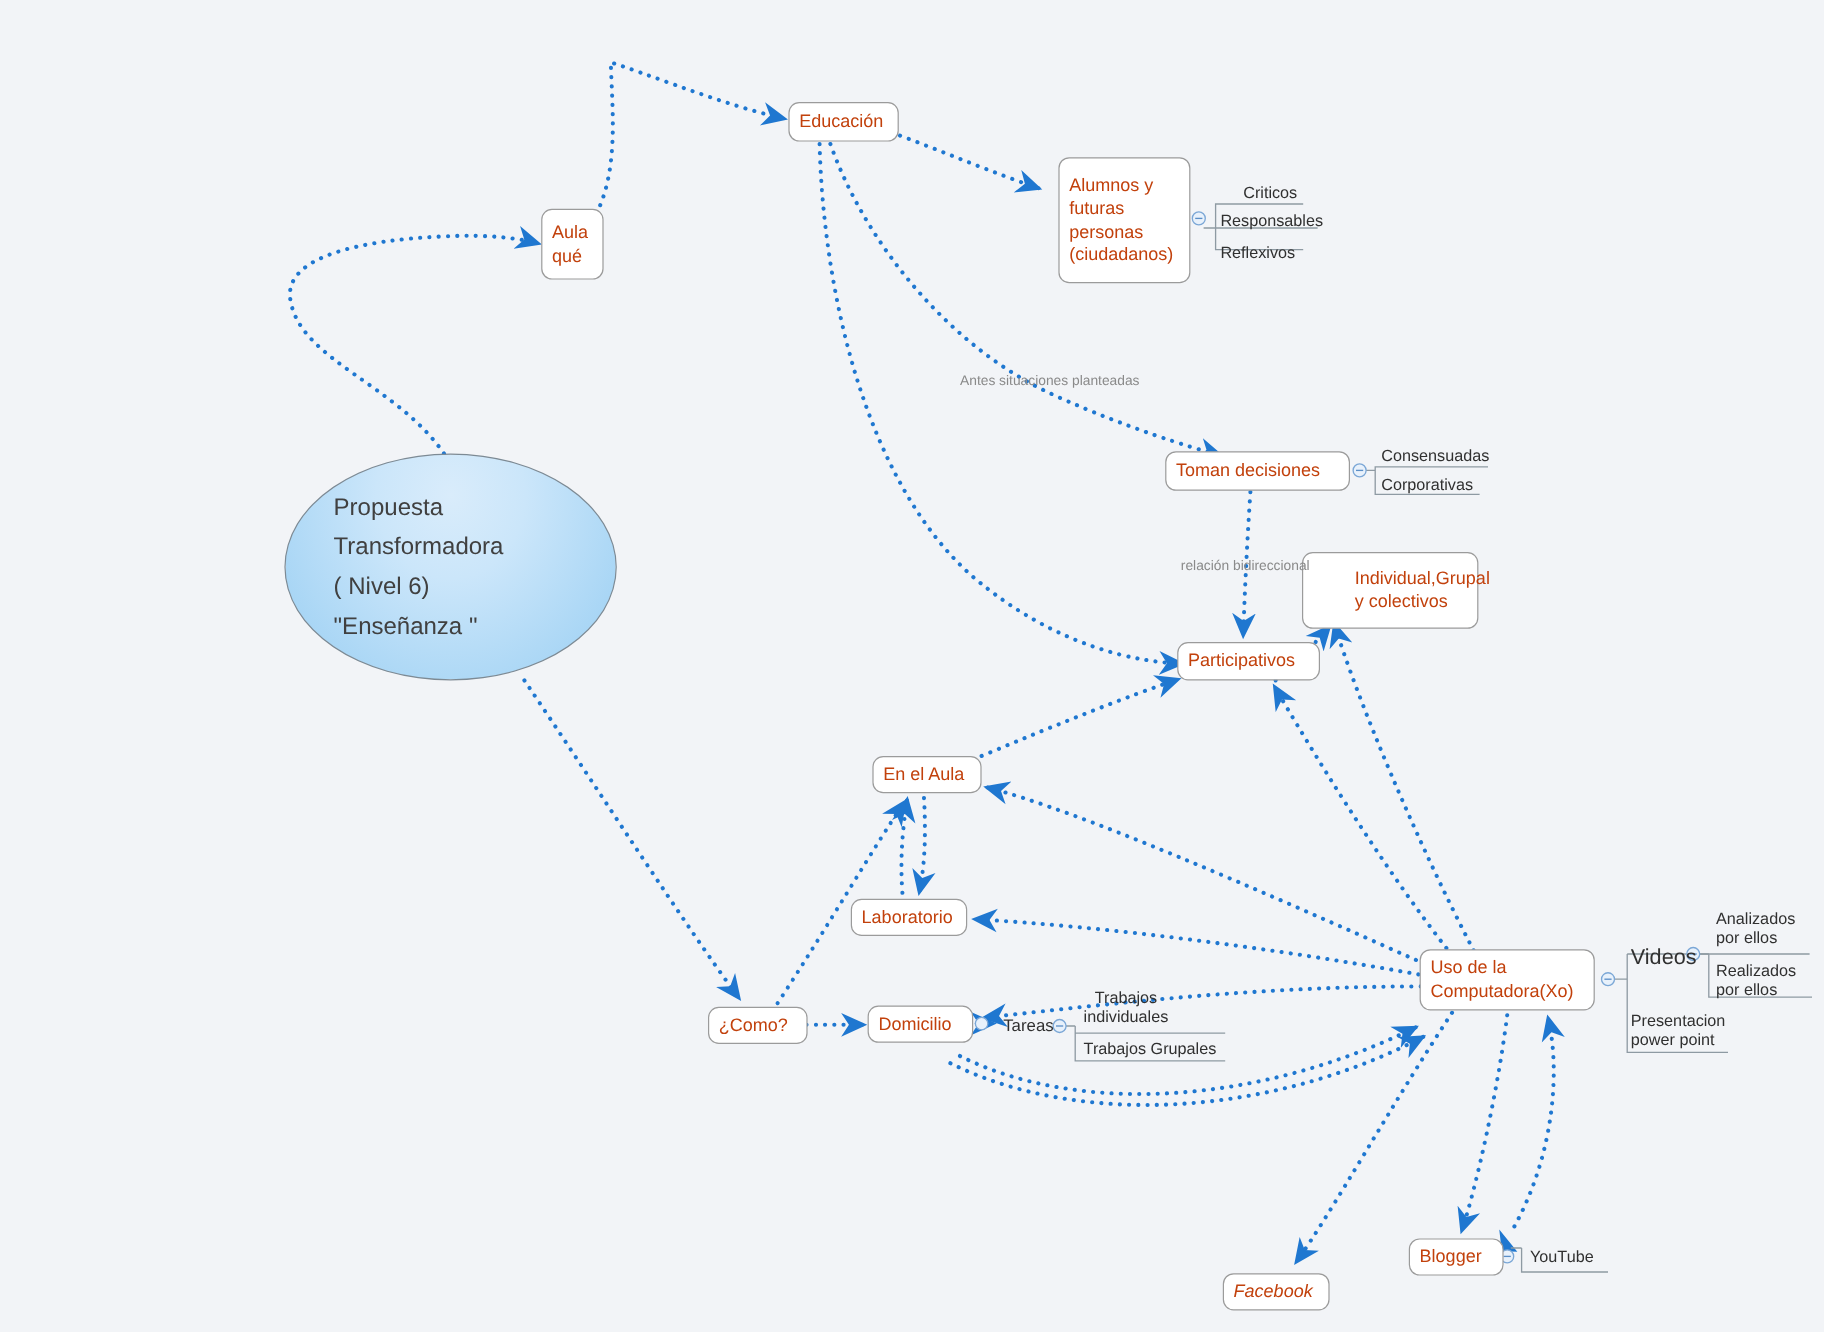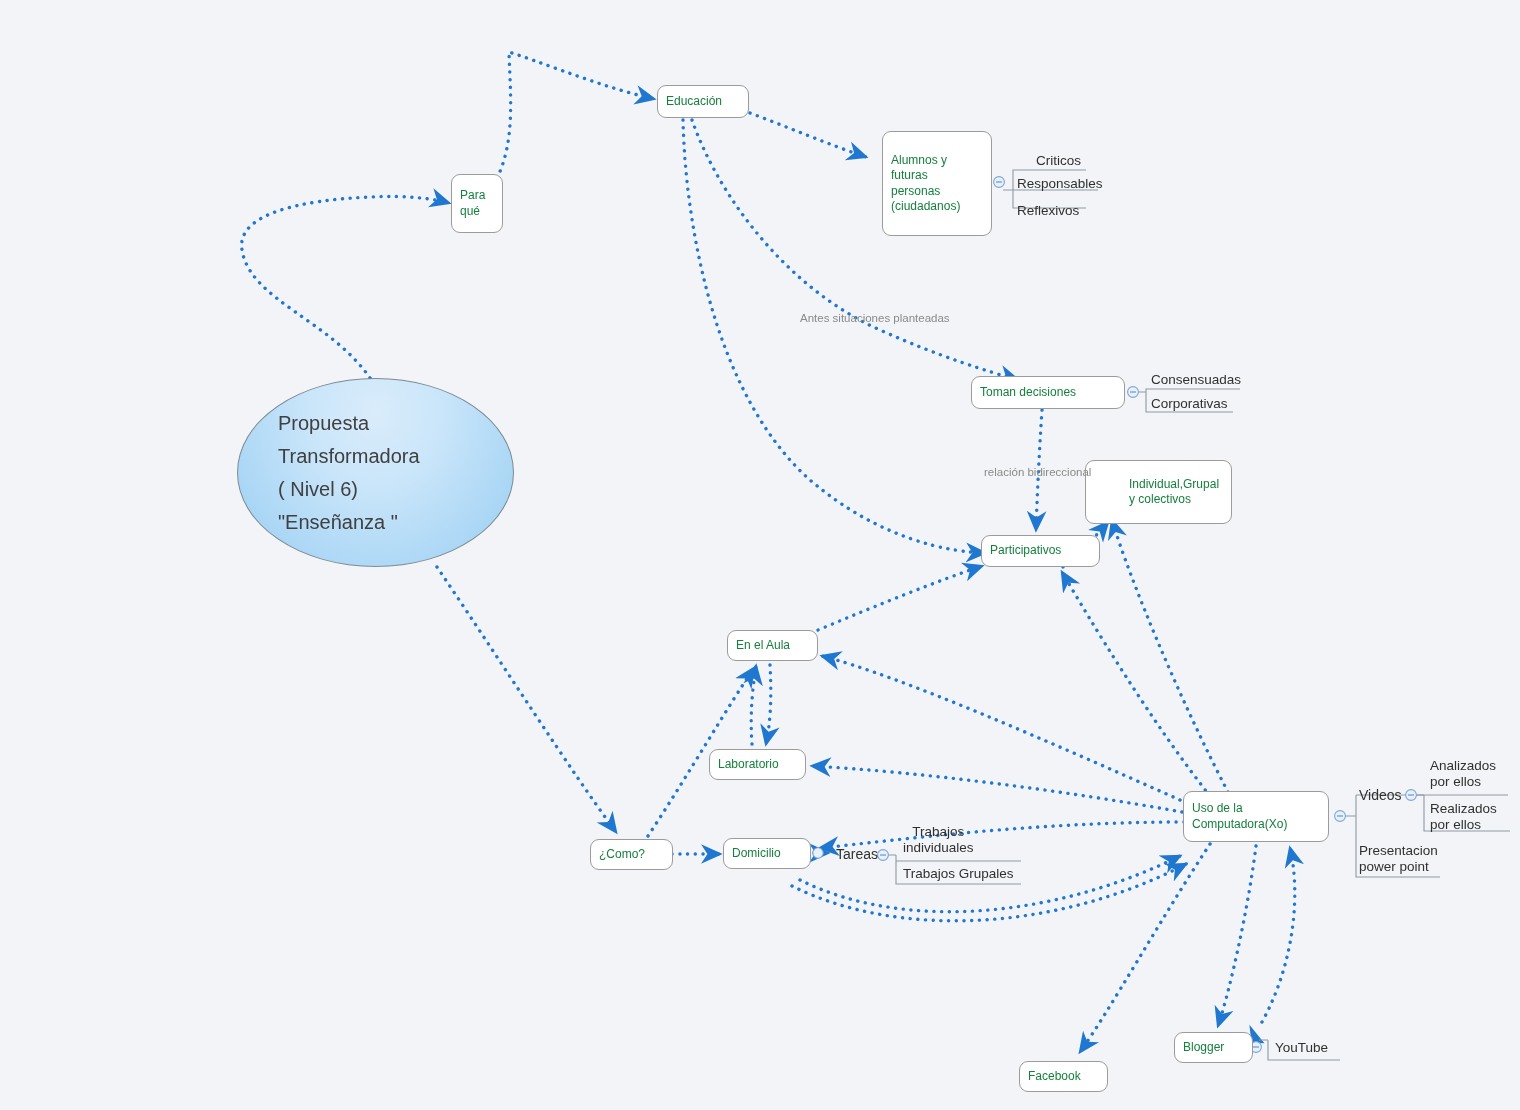--- a/index.html
+++ b/index.html
@@ -19,22 +19,22 @@
     left: 0; top: 0;
     width: 1520px;
     height: 1110px;
   }
   .node {
     position: absolute;
     background: #ffffff;
     border: 1px solid #9b9b9b;
     border-radius: 9px;
     box-sizing: border-box;
-    color: #15803d;
-    font-size: 12px;
+    color: #c2410c;
+    font-size: 15px;
     line-height: 1.28;
     display: flex;
     align-items: center;
     justify-content: flex-start;
     padding: 3px 8px;
     white-space: pre-line;
     z-index: 5;
   }
   .node.center {
     border: 1px solid #7d8a94;
@@ -147,21 +147,21 @@
     <circle cx="1256" cy="1047" r="5.4" fill="#e8f1fb" stroke="#7ba7d6" stroke-width="1.1"></circle>
     <line x1="1253" y1="1047" x2="1259" y2="1047" stroke="#5b8fc7" stroke-width="1.1"></line>
   </g>
 </svg>
 
 <div class="node center" style="left:237px; top:378px; width:277px; height:189px;">Propuesta
 Transformadora
 ( Nivel 6)
 "Enseñanza "</div>
 
-<div class="node" style="left:451px; top:174px; width:52px; height:59px;">Para
+<div class="node" style="left:451px; top:174px; width:52px; height:59px;">Aula
 qué</div>
 
 <div class="node" style="left:657px; top:85px; width:92px; height:33px;">Educación</div>
 
 <div class="node" style="left:882px; top:131px; width:110px; height:105px;">Alumnos y
 futuras
 personas
 (ciudadanos)</div>
 
 <div class="node" style="left:971px; top:376px; width:154px; height:33px;">Toman decisiones</div>
@@ -175,37 +175,37 @@
 
 <div class="node" style="left:709px; top:749px; width:97px; height:31px;">Laboratorio</div>
 
 <div class="node" style="left:590px; top:839px; width:83px; height:31px;">¿Como?</div>
 
 <div class="node" style="left:723px; top:838px; width:88px; height:31px;">Domicilio</div>
 
 <div class="node" style="left:1183px; top:791px; width:146px; height:51px;">Uso de la
 Computadora(Xo)</div>
 
-<div class="node" style="left:1019px; top:1061px; width:89px; height:31px;">Facebook</div>
+<div class="node" style="left:1019px; top:1061px; width:89px; height:31px;font-style:italic;">Facebook</div>
 
 <div class="node" style="left:1174px; top:1032px; width:79px; height:31px;">Blogger</div>
 
 <div class="leaf" style="left:1036px; top:153px;">Criticos</div>
 <div class="leaf" style="left:1017px; top:176px;">Responsables</div>
 <div class="leaf" style="left:1017px; top:203px;text-align:center;">Reflexivos</div>
 
 <div class="leaf" style="left:1151px; top:372px;">Consensuadas</div>
 <div class="leaf" style="left:1151px; top:396px;">Corporativas</div>
 
 <div class="leaf" style="left:836px; top:846px; font-size:14px;">Tareas</div>
 <div class="leaf" style="left:903px; top:824px; text-align:center;">Trabajos
 individuales</div>
 <div class="leaf" style="left:903px; top:866px;">Trabajos Grupales</div>
 
-<div class="leaf" style="left:1359px; top:787px; font-size:14px;">Videos</div>
+<div class="leaf" style="left:1359px; top:787px; font-size:18px;">Videos</div>
 <div class="leaf" style="left:1430px; top:758px;">Analizados
 por ellos</div>
 <div class="leaf" style="left:1430px; top:801px;">Realizados
 por ellos</div>
 <div class="leaf" style="left:1359px; top:843px;">Presentacion
 power point</div>
 
 <div class="leaf" style="left:1275px; top:1040px;">YouTube</div>
 
 <div class="edge-label" style="left:800px; top:312px;">Antes situaciones planteadas</div>

